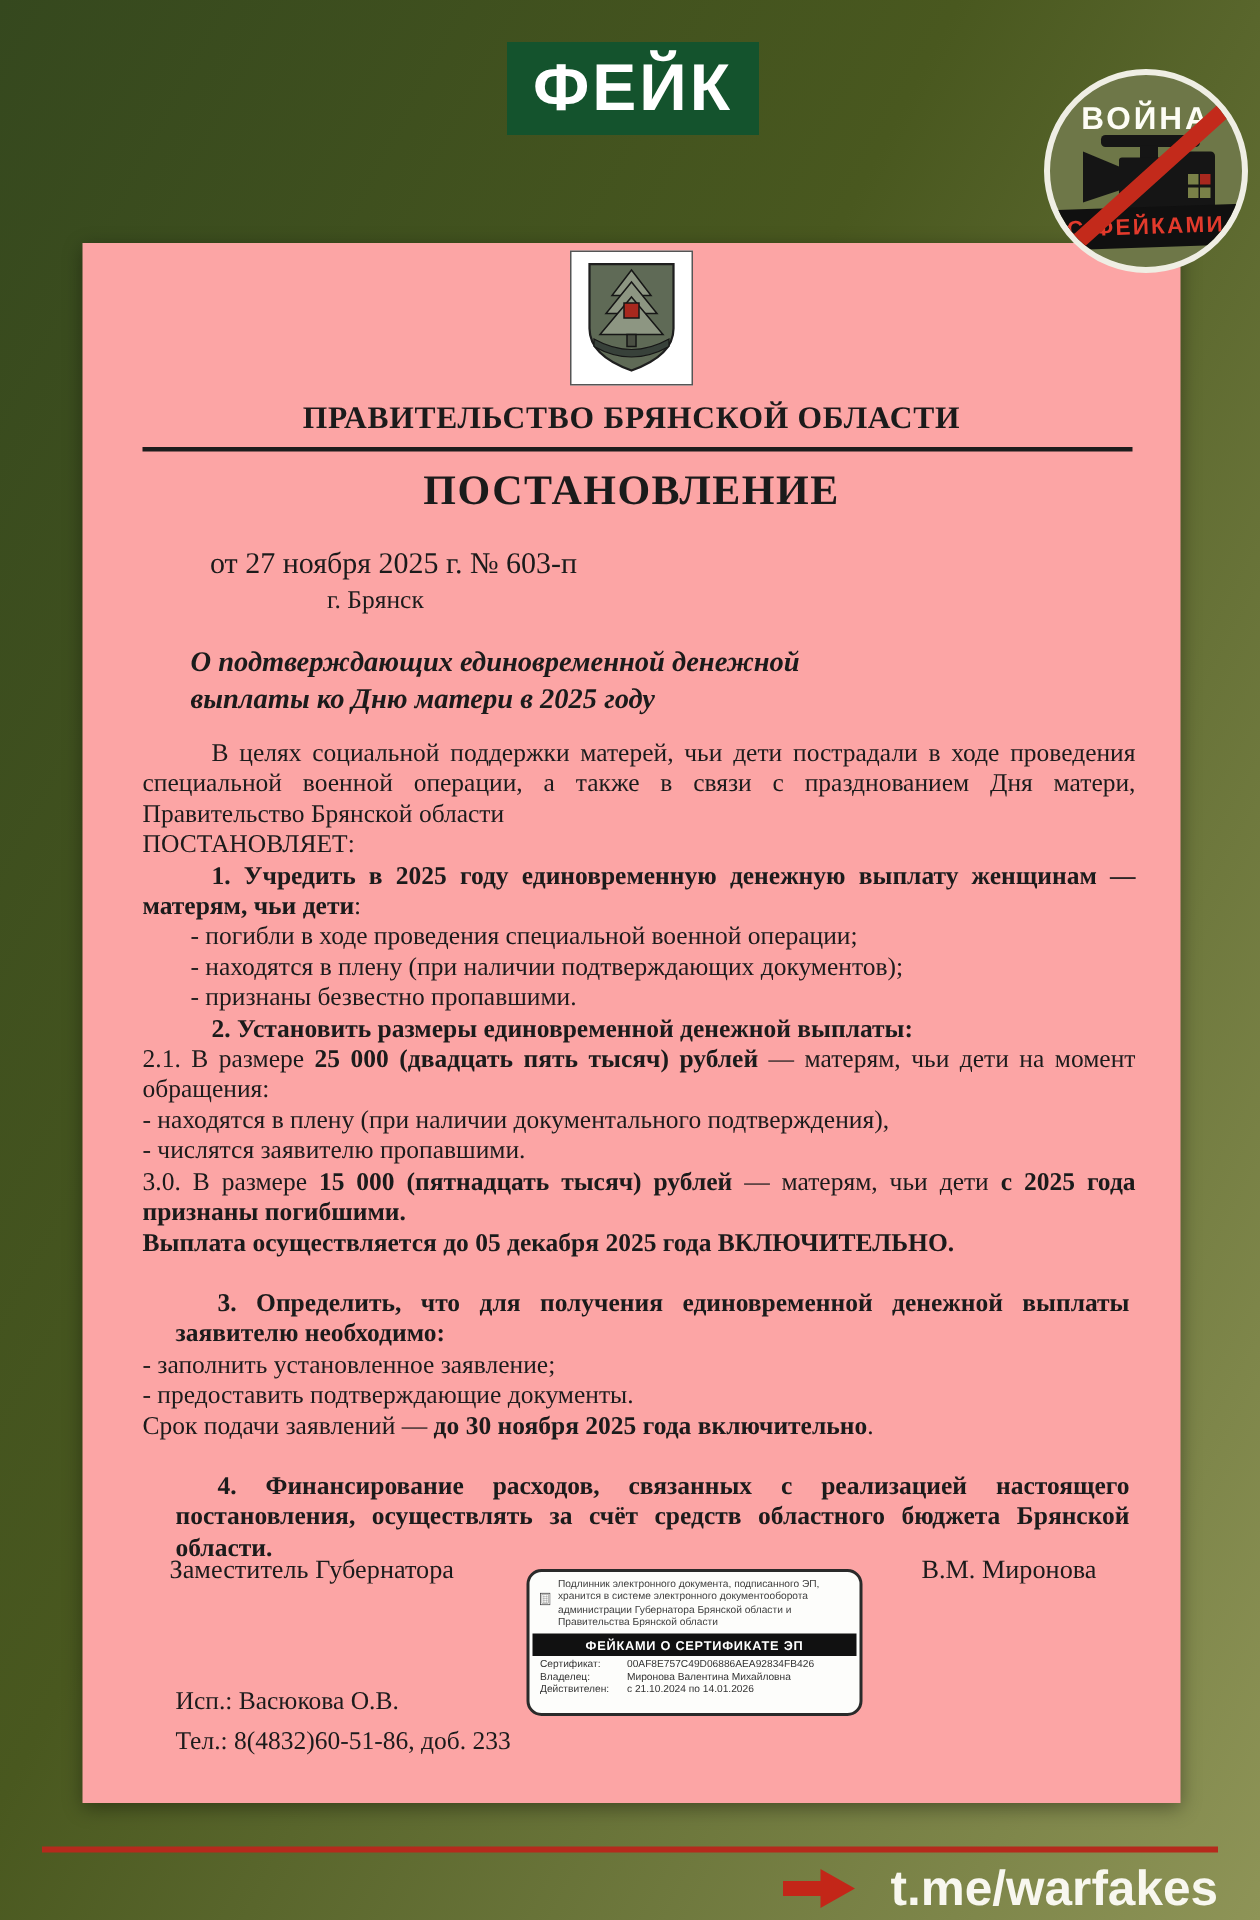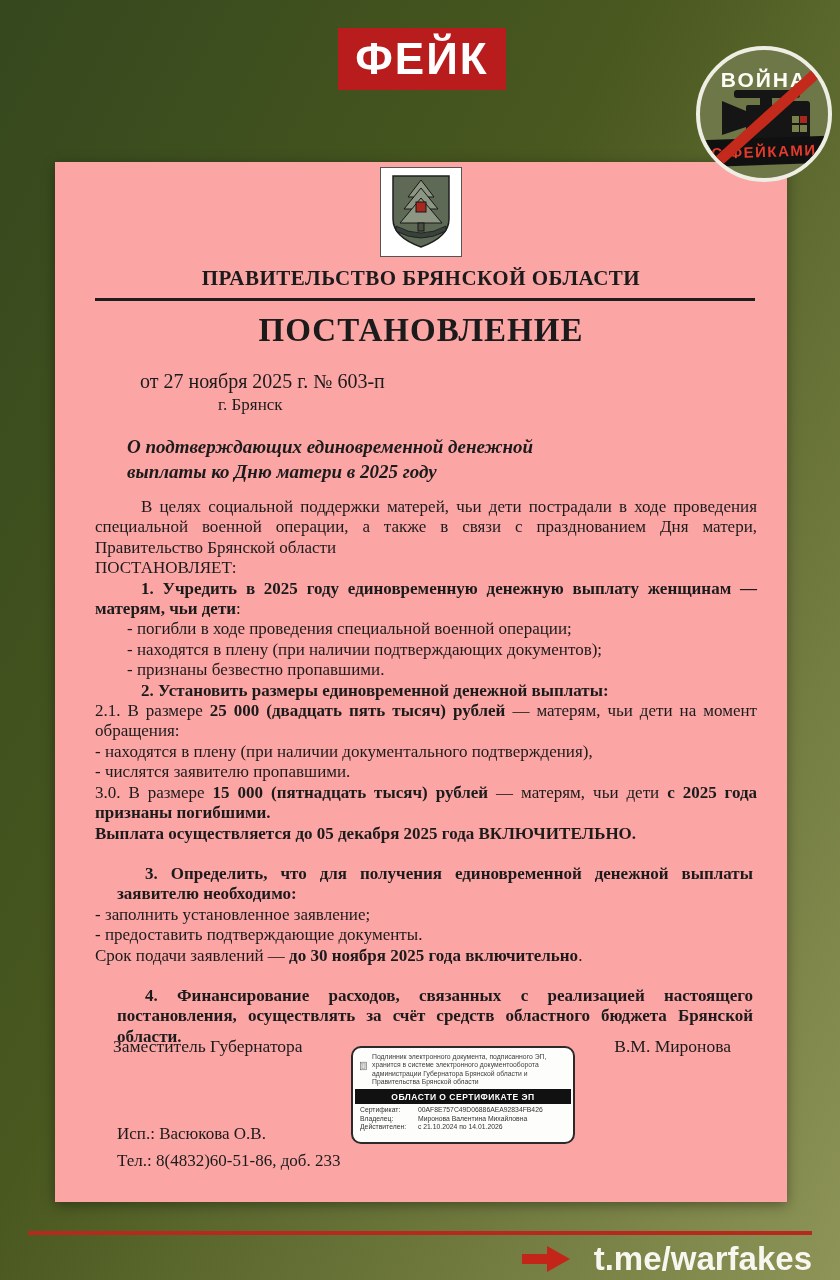--- a/index.html
+++ b/index.html
@@ -3,21 +3,21 @@
 <meta charset="utf-8">
 <style>
   html,body{margin:0;padding:0;}
   body{
     width:840px;height:1280px;position:relative;overflow:hidden;
     font-family:"Liberation Serif", serif;
     background:linear-gradient(118deg,#35481e 0%,#49581f 42%,#8e9457 100%);
   }
   .fake-banner{
     position:absolute;left:338px;top:28px;width:168px;height:62px;
-    background:#b91c1c;color:#fff;display:flex;align-items:center;justify-content:center;
+    background:#14532d;color:#fff;display:flex;align-items:center;justify-content:center;
     font-family:"Liberation Sans",sans-serif;font-weight:bold;font-size:44px;letter-spacing:2px;
   }
   
   .logo{
     position:absolute;left:696px;top:46px;width:136px;height:136px;border-radius:50%;
     background:#6e7748;border:4px solid #efeee4;box-sizing:border-box;overflow:hidden;z-index:5;
   }
   .logo-top{
     position:absolute;top:18px;left:0;right:0;text-align:center;color:#fdfdf5;
     font-family:"Liberation Sans",sans-serif;font-weight:bold;font-size:21px;letter-spacing:2px;z-index:2;
@@ -37,21 +37,21 @@
   }
   
   .document{
     position:absolute;left:55px;top:162px;width:732px;height:1040px;background:#fca5a5;
     box-shadow:0 3px 12px rgba(0,0,0,.38);color:#1b1b1b;
   }
   .arms{width:80px;height:88px;border:1px solid #555;margin:5px auto 0 auto;
     display:flex;align-items:center;justify-content:center;background:#fff;}
   .authority{text-align:center;font-weight:bold;font-size:21px;letter-spacing:.5px;margin-top:9px;}
   .rule{height:3px;background:#1d1d1d;margin:7px 32px 0 40px;}
-  .doc-type{text-align:center;font-weight:bold;font-size:33px;letter-spacing:1px;margin-top:11px;}
+  .doc-type{text-align:center;font-weight:bold;font-size:28px;letter-spacing:1px;margin-top:11px;}
   .date-line{margin:21px 0 0 85px;font-size:20px;}
   .city{margin:2px 0 0 163px;font-size:17px;}
   .subject{margin:19px 0 0 72px;font-style:italic;font-weight:bold;font-size:19px;line-height:25px;}
   .doc-body{margin:13px 30px 0 40px;font-size:17px;line-height:20.4px;text-align:justify;}
   .doc-body p{margin:0;}
   .indent{text-indent:46px;}
   .pad{padding-left:22px;padding-right:4px;}
   .pad.indent{text-indent:28px;margin-top:20px;}
   .dash{padding-left:32px;}
   .b{font-weight:bold;}
@@ -158,21 +158,21 @@
 
     <div class="stamp">
       <div class="stamp-top">
         <svg width="22" height="26" viewBox="0 0 22 26">
           <rect x="1" y="1" width="20" height="24" fill="none" stroke="#333" stroke-width="1.5"></rect>
           <rect x="4" y="4" width="14" height="18" fill="none" stroke="#555" stroke-width="0.8"></rect>
           <path d="M6 8 L16 8 M6 12 L16 12 M6 16 L16 16 M6 20 L16 20 M8 5 L8 21 M14 5 L14 21" stroke="#666" stroke-width="0.7"></path>
         </svg>
         <div class="stamp-header">Подлинник электронного документа, подписанного ЭП, хранится в системе электронного документооборота администрации Губернатора Брянской области и Правительства Брянской области</div>
       </div>
-      <div class="stamp-band">ОБЛАСТИ О СЕРТИФИКАТЕ ЭП</div>
+      <div class="stamp-band">ФЕЙКАМИ О СЕРТИФИКАТЕ ЭП</div>
       <div class="stamp-rows">
           <div class="stamp-row">
             <span class="stamp-label">Сертификат:</span>
             <span class="stamp-value">00AF8E757C49D06886AEA92834FB426</span>
           </div>
           <div class="stamp-row">
             <span class="stamp-label">Владелец:</span>
             <span class="stamp-value">Миронова Валентина Михайловна</span>
           </div>
           <div class="stamp-row">

